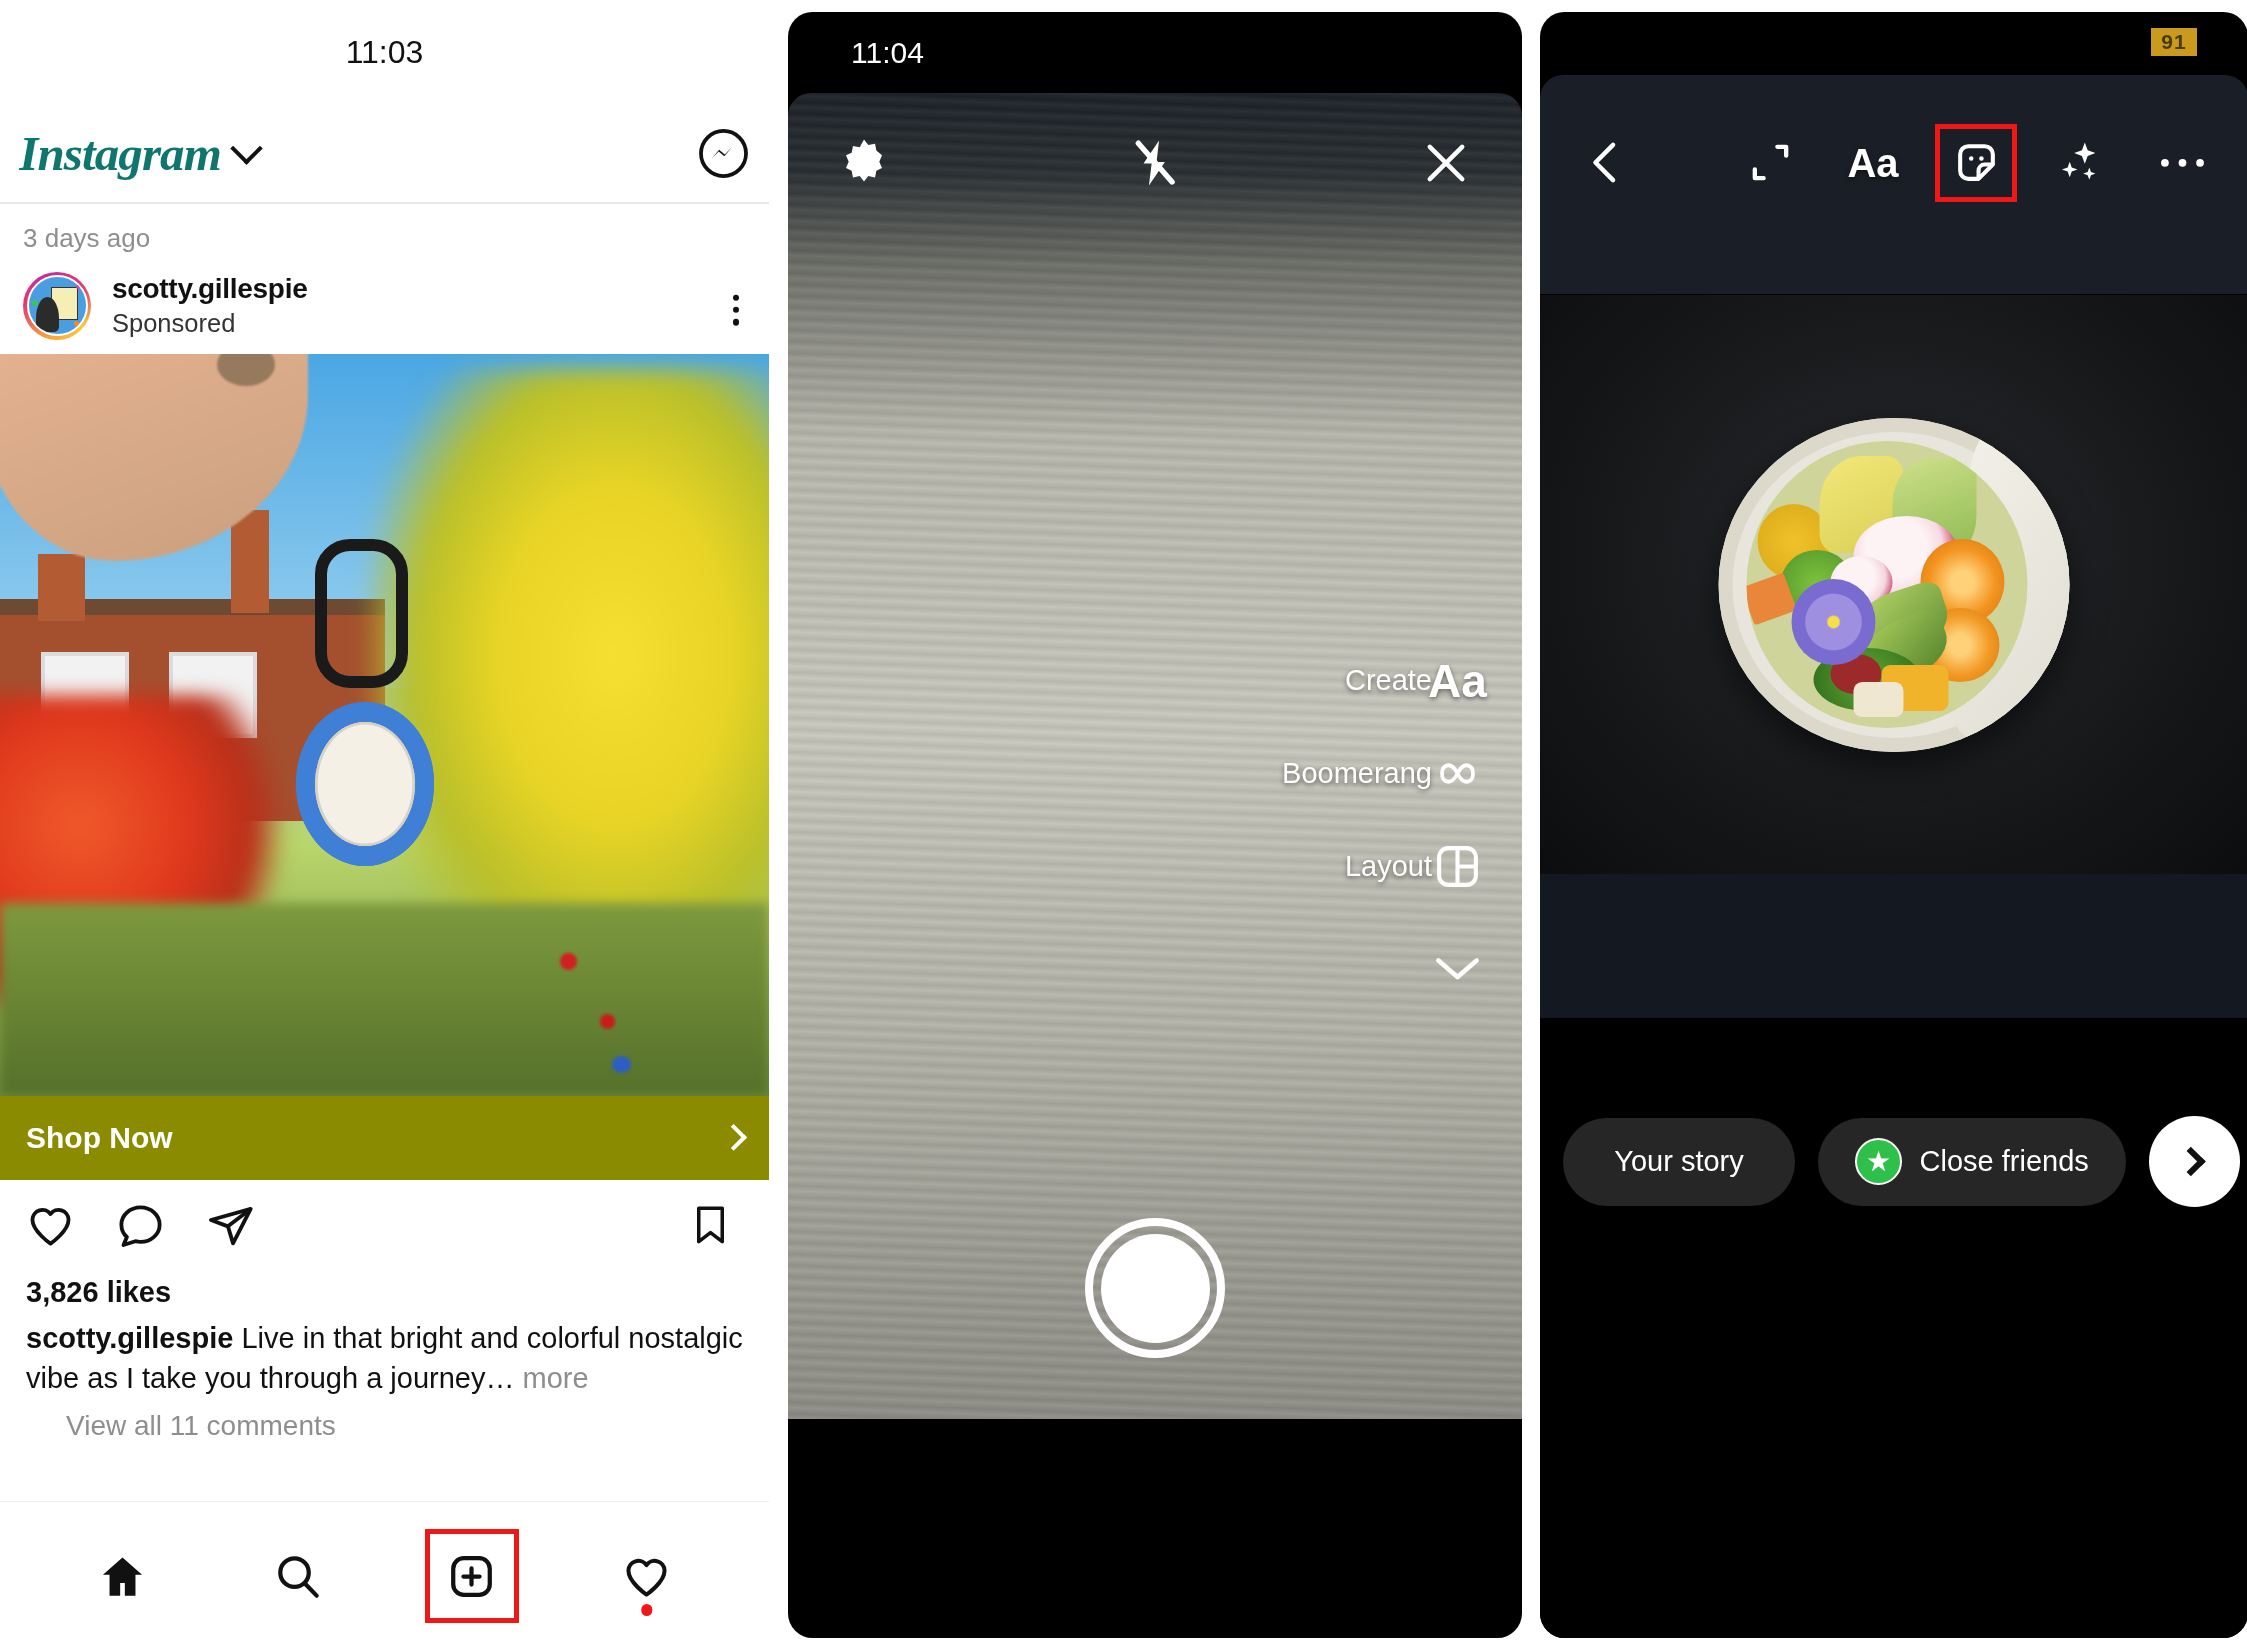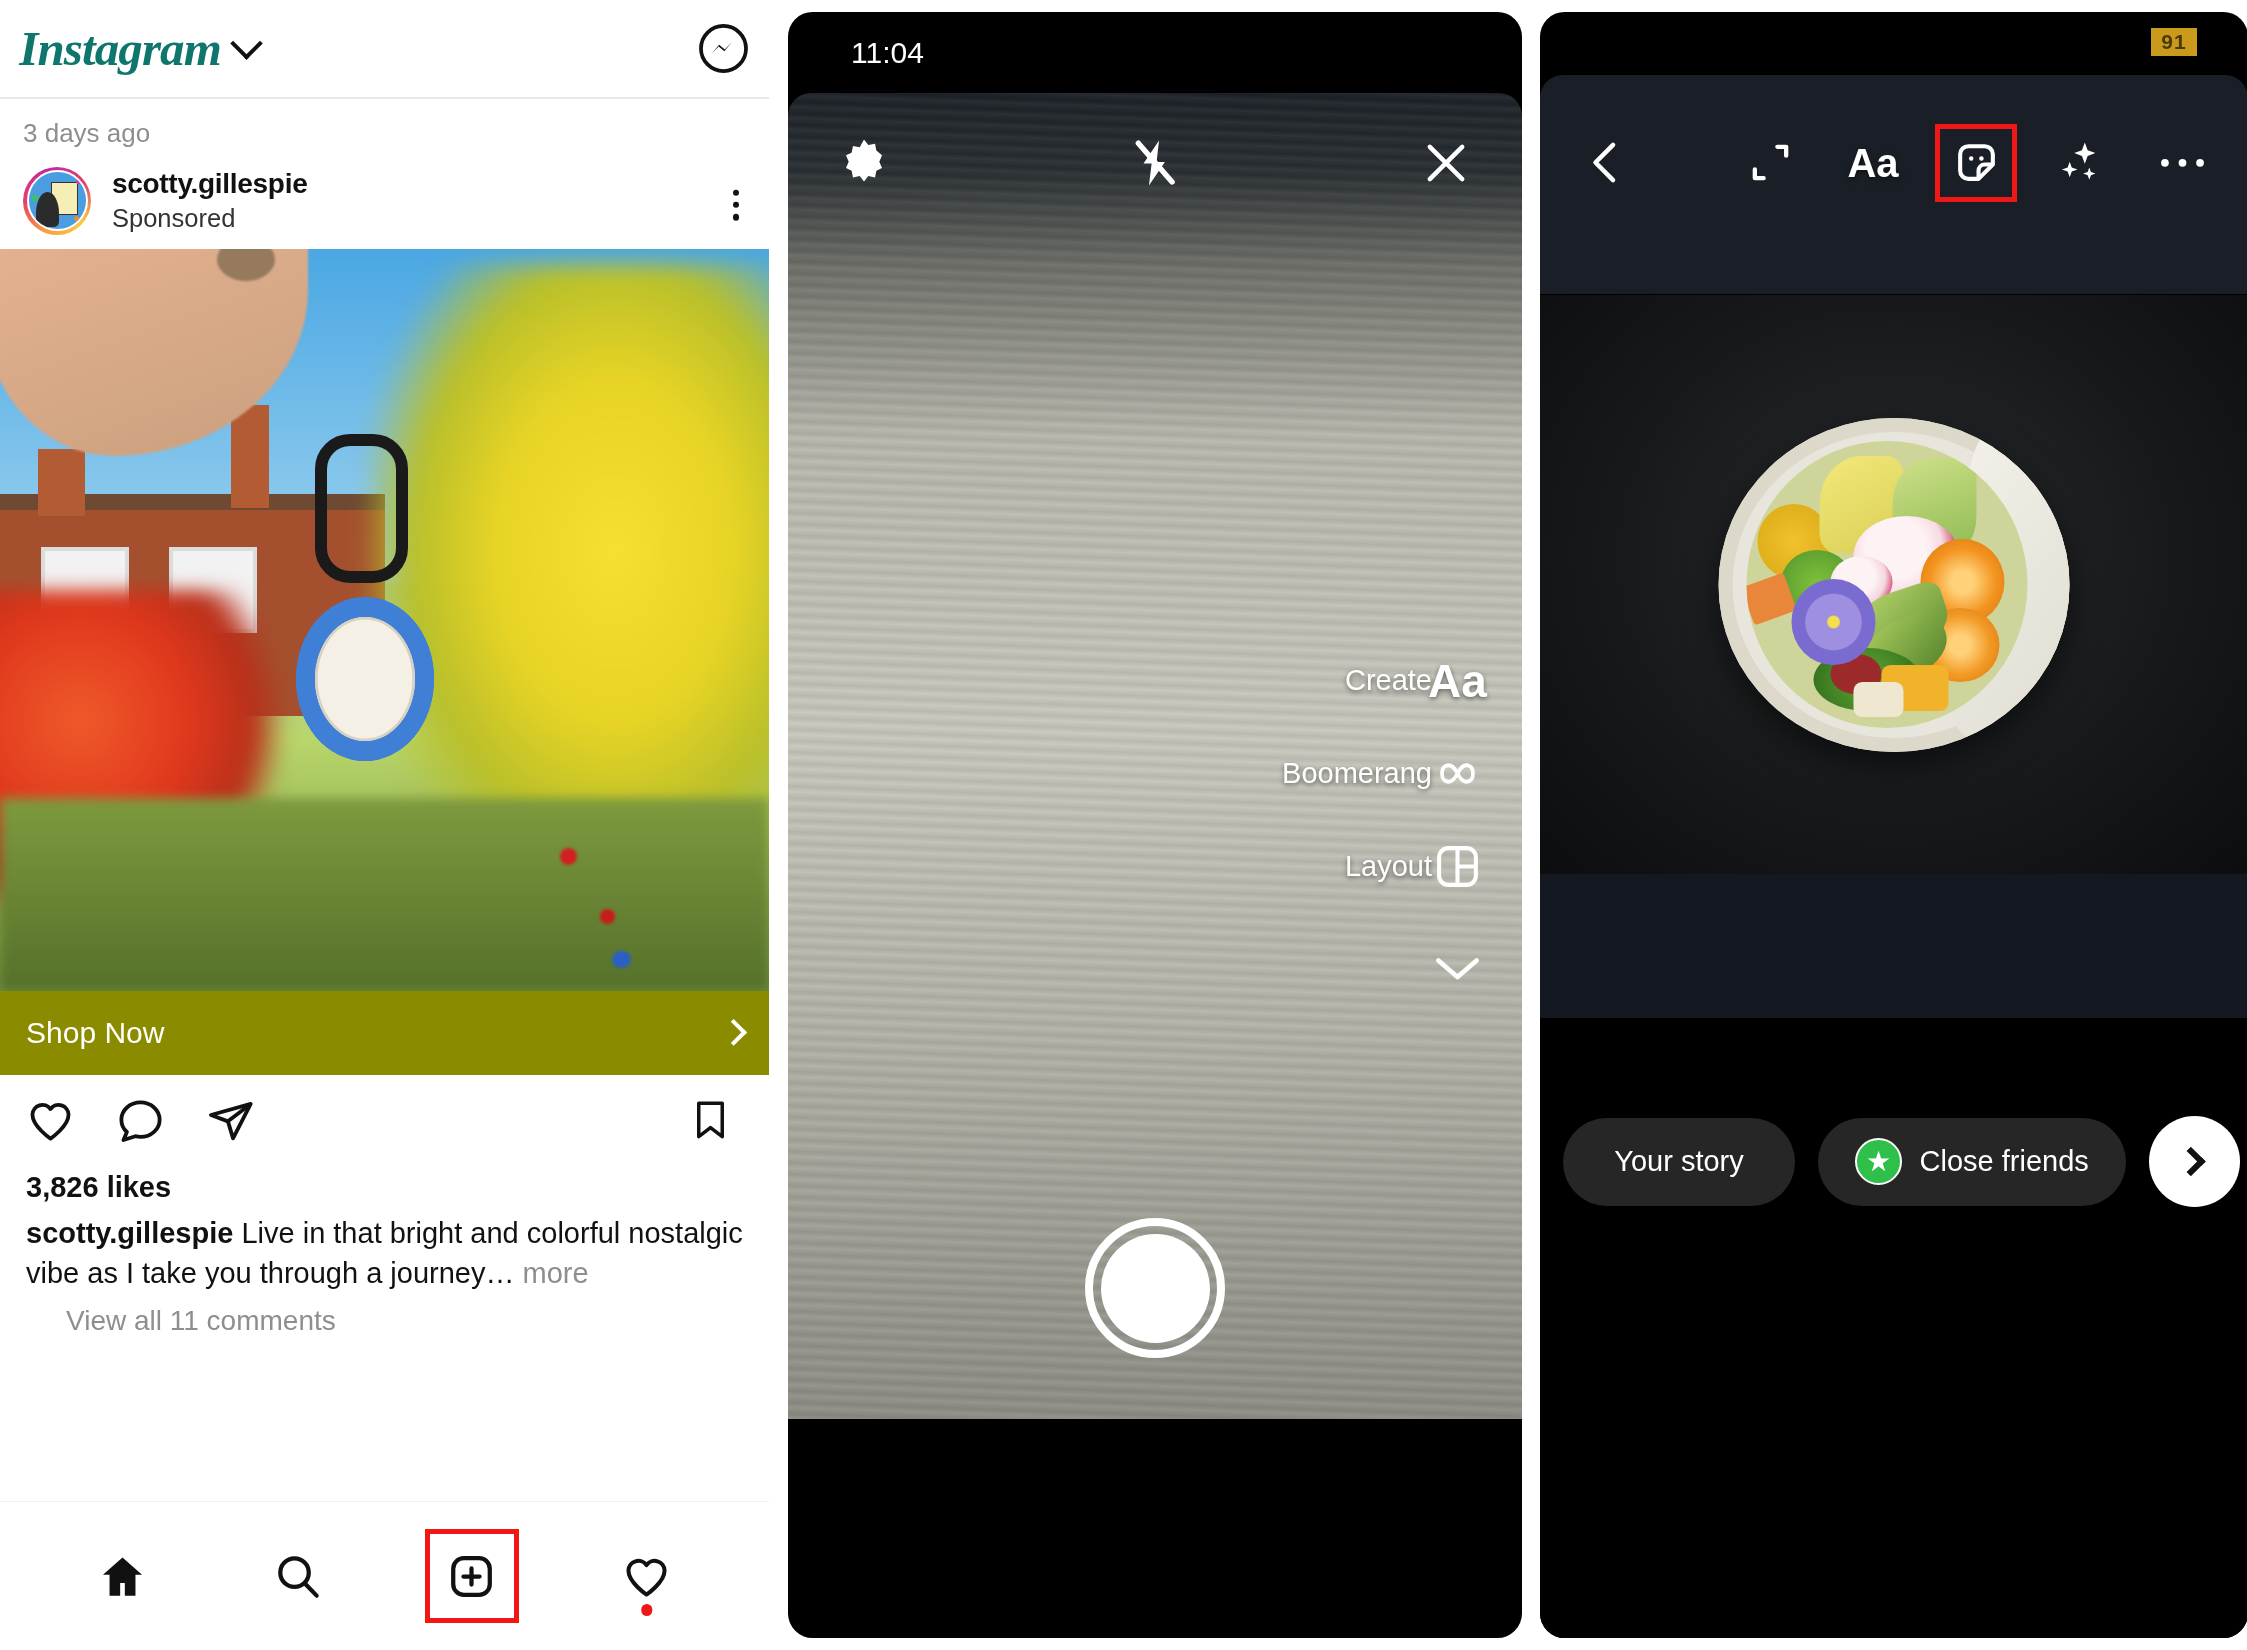--- a/index.html
+++ b/index.html
@@ -160,21 +160,21 @@
   .fp-berry1 { position:absolute; right:25%; bottom:17%; width:2.2%; height:2.2%; background:#d02020; border-radius:50%; filter: blur(1.8px); }
   .fp-berry2 { position:absolute; right:20%; bottom:9%; width:2%; height:2%; background:#c81c1c; border-radius:50%; filter: blur(1.8px); }
   .fp-blue   { position:absolute; right:18%; bottom:3%; width:2.4%; height:2.4%; background:#2b5fc4; border-radius:50%; filter: blur(1.8px); }
 
   .shop-bar {
     height: 84px;
     background: #8b8b00;
     display: flex; align-items: center; justify-content: space-between;
     padding: 0 26px;
   }
-  .shop-label { color:#fff; font-size: 30px; font-weight: 400; }
+  .shop-label { color:#fff; font-size: 30px; font-weight: 700; }
   .shop-chev {
     width: 19.3px; height: 19.3px;
     border-right: 4.4px solid #fff; border-top: 4.4px solid #fff;
     transform: rotate(45deg);
   }
   .actions-row {
     height: 91px;
     display: flex; align-items: center;
     padding: 0 24.6px;
     gap: 39px;
@@ -434,20 +434,23 @@
   }
   svg { display:block; }
 </style>
 </head>
 <body>
 
 <div class="stage">
 
   <div class="panel-feed">
 
+    <div class="statusbar-1">
+      <span>11:03</span>
+    </div>
 
     <div class="ig-header">
       <div class="logo-wrap">
         <span class="ig-logo">Instagram</span>
         <span class="chev-dn"></span>
       </div>
       <span class="msgr-btn">
         <svg width="53" height="53" viewBox="0 0 24 24" fill="none" stroke="#111" stroke-width="1.7">
           <circle cx="12" cy="12" r="10.2"></circle>
           <path d="M6.6 14.4 10 10.3l2.6 2.1 3.2-3.3-3.4 4.1-2.6-2.1z" fill="#111" stroke="none"></path>

